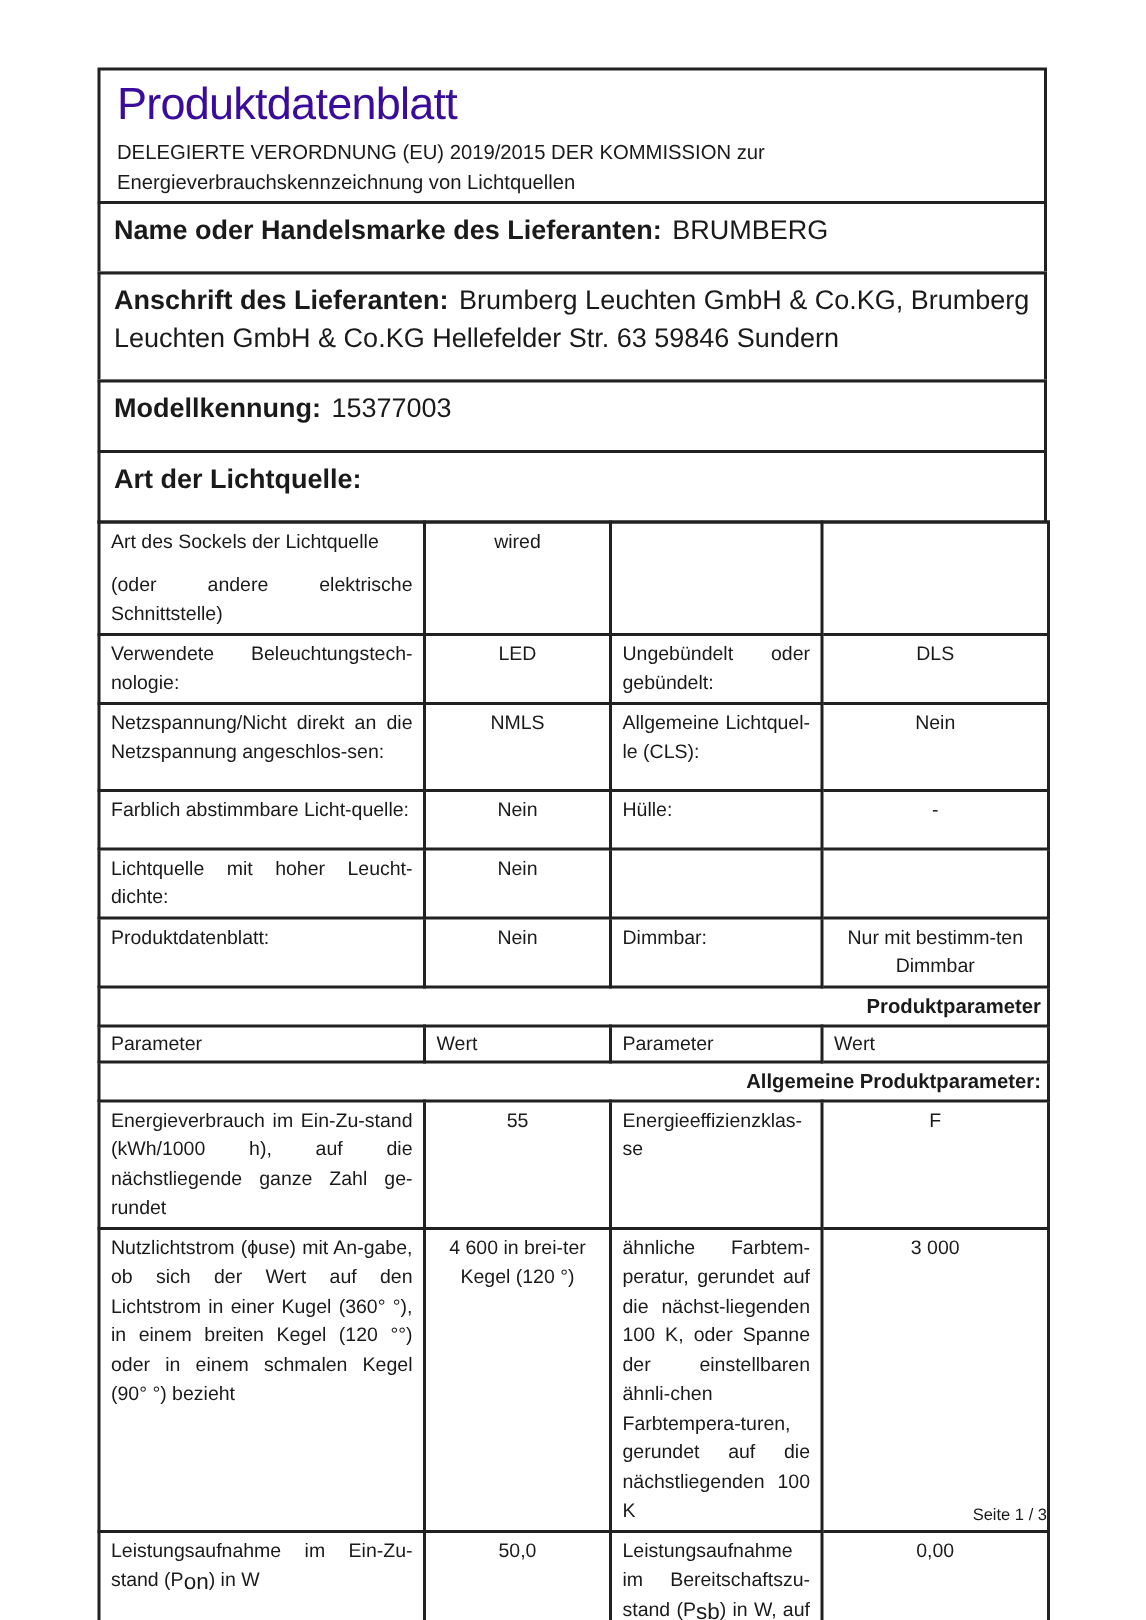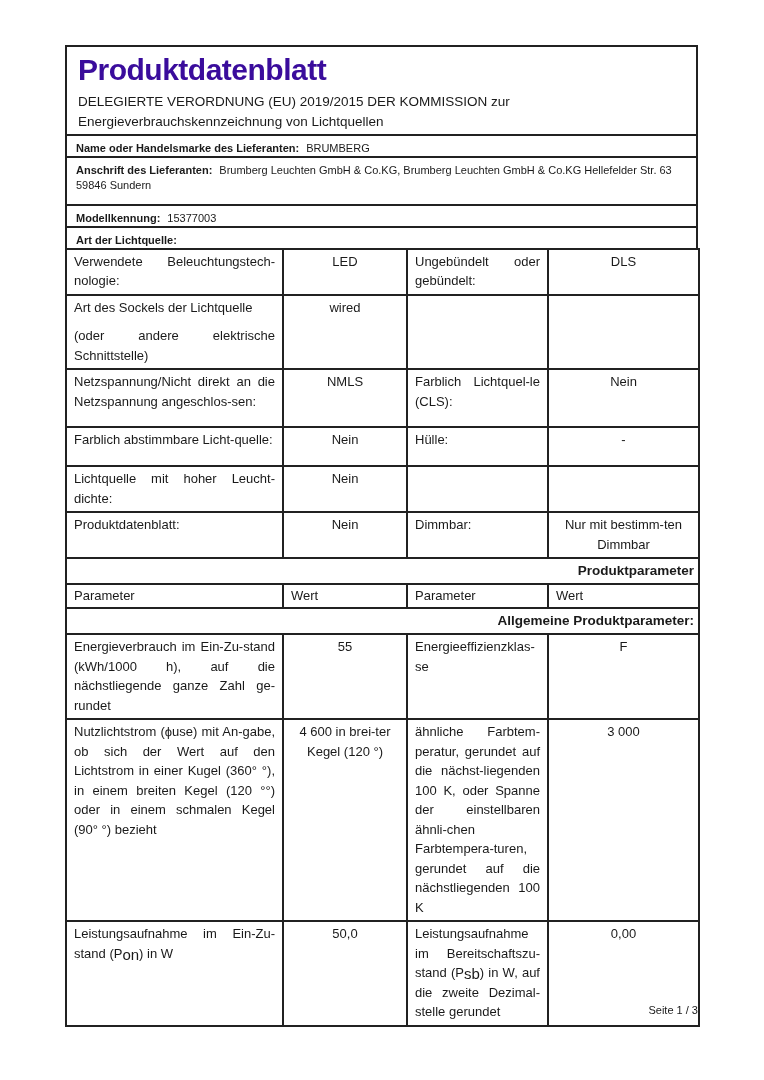--- a/index.html
+++ b/index.html
@@ -12,26 +12,26 @@
     color:#1a1a1a;
     overflow:hidden;
   }
   .content { position:absolute; left:65px; top:45px; width:633px; }
 
   .box { border:2px solid #212121; padding:4px 9px; background:#fff; }
   .box + .box { margin-top:-2px; }
 
   .title-box { height:91px; padding:5px 11px 4px; }
   .doc-title {
-    font-size:30px; font-weight:bold; letter-spacing:-0.5px;
+    font-size:30px; font-weight:normal; letter-spacing:-0.5px;
     margin:1px 0 5px;
   }
   .reg { font-size:13.5px; line-height:1.45; color:#1a1a1a; }
 
-  .label-row { font-size:11px; line-height:1.35; padding-top:5px; padding-bottom:0; }
+  .label-row { font-size:18px; line-height:1.35; padding-top:5px; padding-bottom:16px; }
   .label-row b { font-weight:bold; }
   .label-row .val { margin-left:7px; font-weight:normal; }
   .address-box { min-height:50px; }
 
   table.param-table {
     border-collapse:collapse; table-layout:fixed;
     width:633px; margin-top:-2px;
   }
   .param-table td {
     border:2px solid #212121;
@@ -84,39 +84,39 @@
     </div>
 
     <table class="param-table">
       <colgroup>
         <col style="width:217px">
           <col style="width:124px">
           <col style="width:141px">
           <col style="width:151px">
       </colgroup>
       <tbody>
-        <tr style="height:44px">
-          <td class="lab">Verwendete Beleuchtungstech-nologie:</td>
-          <td class="val">LED</td>
-          <td class="lab">Ungebündelt oder gebündelt:</td>
-          <td class="val">DLS</td>
-        </tr>
         <tr style="height:63px">
           <td class="lab">
             <div>Art des Sockels der Lichtquelle</div>
             <div class="p2">(oder andere elektrische Schnittstelle)</div>
           </td>
           <td class="val">wired</td>
           <td class="lab"></td>
           <td class="val"></td>
         </tr>
+        <tr style="height:44px">
+          <td class="lab">Verwendete Beleuchtungstech-nologie:</td>
+          <td class="val">LED</td>
+          <td class="lab">Ungebündelt oder gebündelt:</td>
+          <td class="val">DLS</td>
+        </tr>
         <tr style="height:58px">
           <td class="lab">Netzspannung/Nicht direkt an die Netzspannung angeschlos-sen:</td>
           <td class="val">NMLS</td>
-          <td class="lab">Farblich Lichtquel-le (CLS):</td>
+          <td class="lab">Allgemeine Lichtquel-le (CLS):</td>
           <td class="val">Nein</td>
         </tr>
         <tr style="height:39px">
           <td class="lab">Farblich abstimmbare Licht-quelle:</td>
           <td class="val">Nein</td>
           <td class="lab">Hülle:</td>
           <td class="val">-</td>
         </tr>
         <tr style="height:40px">
           <td class="lab">Lichtquelle mit hoher Leucht-dichte:</td>

